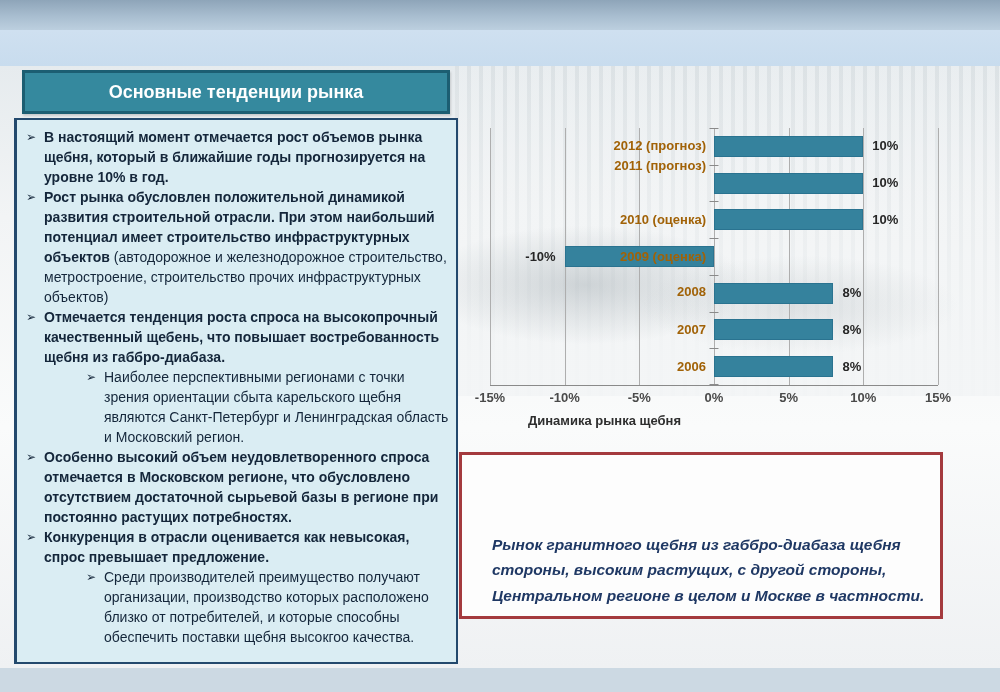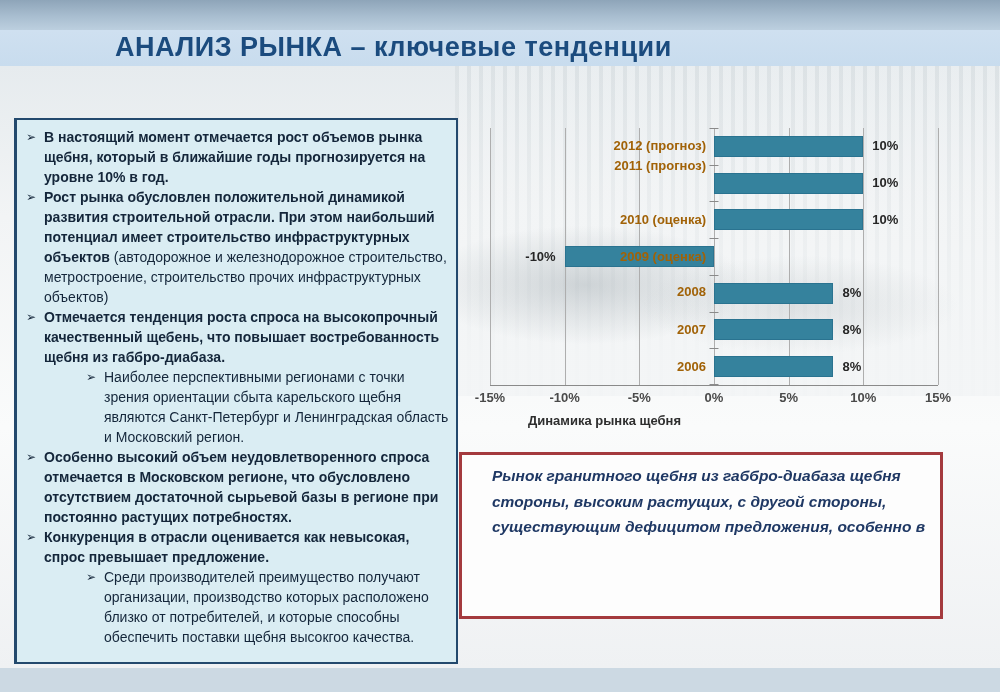--- a/index.html
+++ b/index.html
@@ -51,43 +51,43 @@
   .cat-label{position:absolute;right:calc(50% + 8px);font-size:13px;color:#a16207;
     font-weight:600;white-space:nowrap;}
   .val-label{position:absolute;font-size:13px;font-weight:bold;color:#262626;white-space:nowrap;}
   .x-ticks{position:absolute;left:490px;top:390px;width:448px;height:16px;}
   .x-tick{position:absolute;transform:translateX(-50%);font-size:13px;font-weight:600;color:#4a4a4a;white-space:nowrap;}
   .x-axis-label{position:absolute;left:528px;top:413px;font-size:13px;font-weight:bold;color:#2e2e2e;white-space:nowrap;}
 
   
   .note-box{position:absolute;left:459px;top:452px;width:484px;height:167px;
     border:3px solid #a43a3e;background:rgba(253,253,253,0.95);box-sizing:border-box;
-    display:flex;flex-direction:column;justify-content:flex-start;padding:8px 20px 8px 30px;}
+    display:flex;flex-direction:column;justify-content:flex-end;padding:8px 20px 8px 30px;}
   .note-line{color:#1f3864;font-style:italic;font-weight:bold;font-size:15.5px;
     line-height:25.5px;white-space:nowrap;}
 
   
   .watermark{position:absolute;left:338px;top:646px;font-size:22px;color:#a7b1b9;
     letter-spacing:8px;white-space:nowrap;}
 </style>
 </head>
 <body>
 
 <div class="slide">
 
   <div class="bg-top"></div>
   <div class="title-band"></div>
   <div class="bg-photo"></div>
   <div class="bg-trees"></div>
   <div class="bg-machinery"></div>
   <div class="bg-machinery2"></div>
   <div class="bottom-band"></div>
 
-  <div class="slide-title">АНАЛИЗ РЫНКА – ключевые тенденции</div>
 
+  <div class="panel-header">Основные тенденции рынка</div>
   <div class="panel">
     <div>
         <div class="bullet">
           <span class="marker">➢</span>
           <span><span class="seg-b">В настоящий момент отмечается рост объемов рынка щебня, который в ближайшие годы прогнозируется на уровне 10% в год.</span></span>
         </div>
         <div class="bullet">
           <span class="marker">➢</span>
           <span><span class="seg-b">Рост рынка обусловлен положительной динамикой развития строительной отрасли. При этом наибольший потенциал имеет строительство инфраструктурных объектов</span><span class="seg-n"> (автодорожное и железнодорожное строительство, метростроение, строительство прочих инфраструктурных объектов)</span></span>
         </div>
@@ -159,16 +159,16 @@
       <div class="x-tick" style="left: 50%;">0%</div>
       <div class="x-tick" style="left: 66.6667%;">5%</div>
       <div class="x-tick" style="left: 83.3333%;">10%</div>
       <div class="x-tick" style="left: 100%;">15%</div>
     </div>
   <div class="x-axis-label">Динамика рынка щебня</div>
 
   <div class="note-box">
       <div class="note-line">Рынок гранитного щебня из габбро-диабаза щебня</div>
       <div class="note-line">стороны, высоким растущих, с другой стороны,</div>
-      <div class="note-line">существующим дефицитом предложения, особенно в</div>
+      <div class="note-line">Центральном регионе в целом и Москве в частности.</div>
     </div>
 
 </div>
 
 </body></html>

